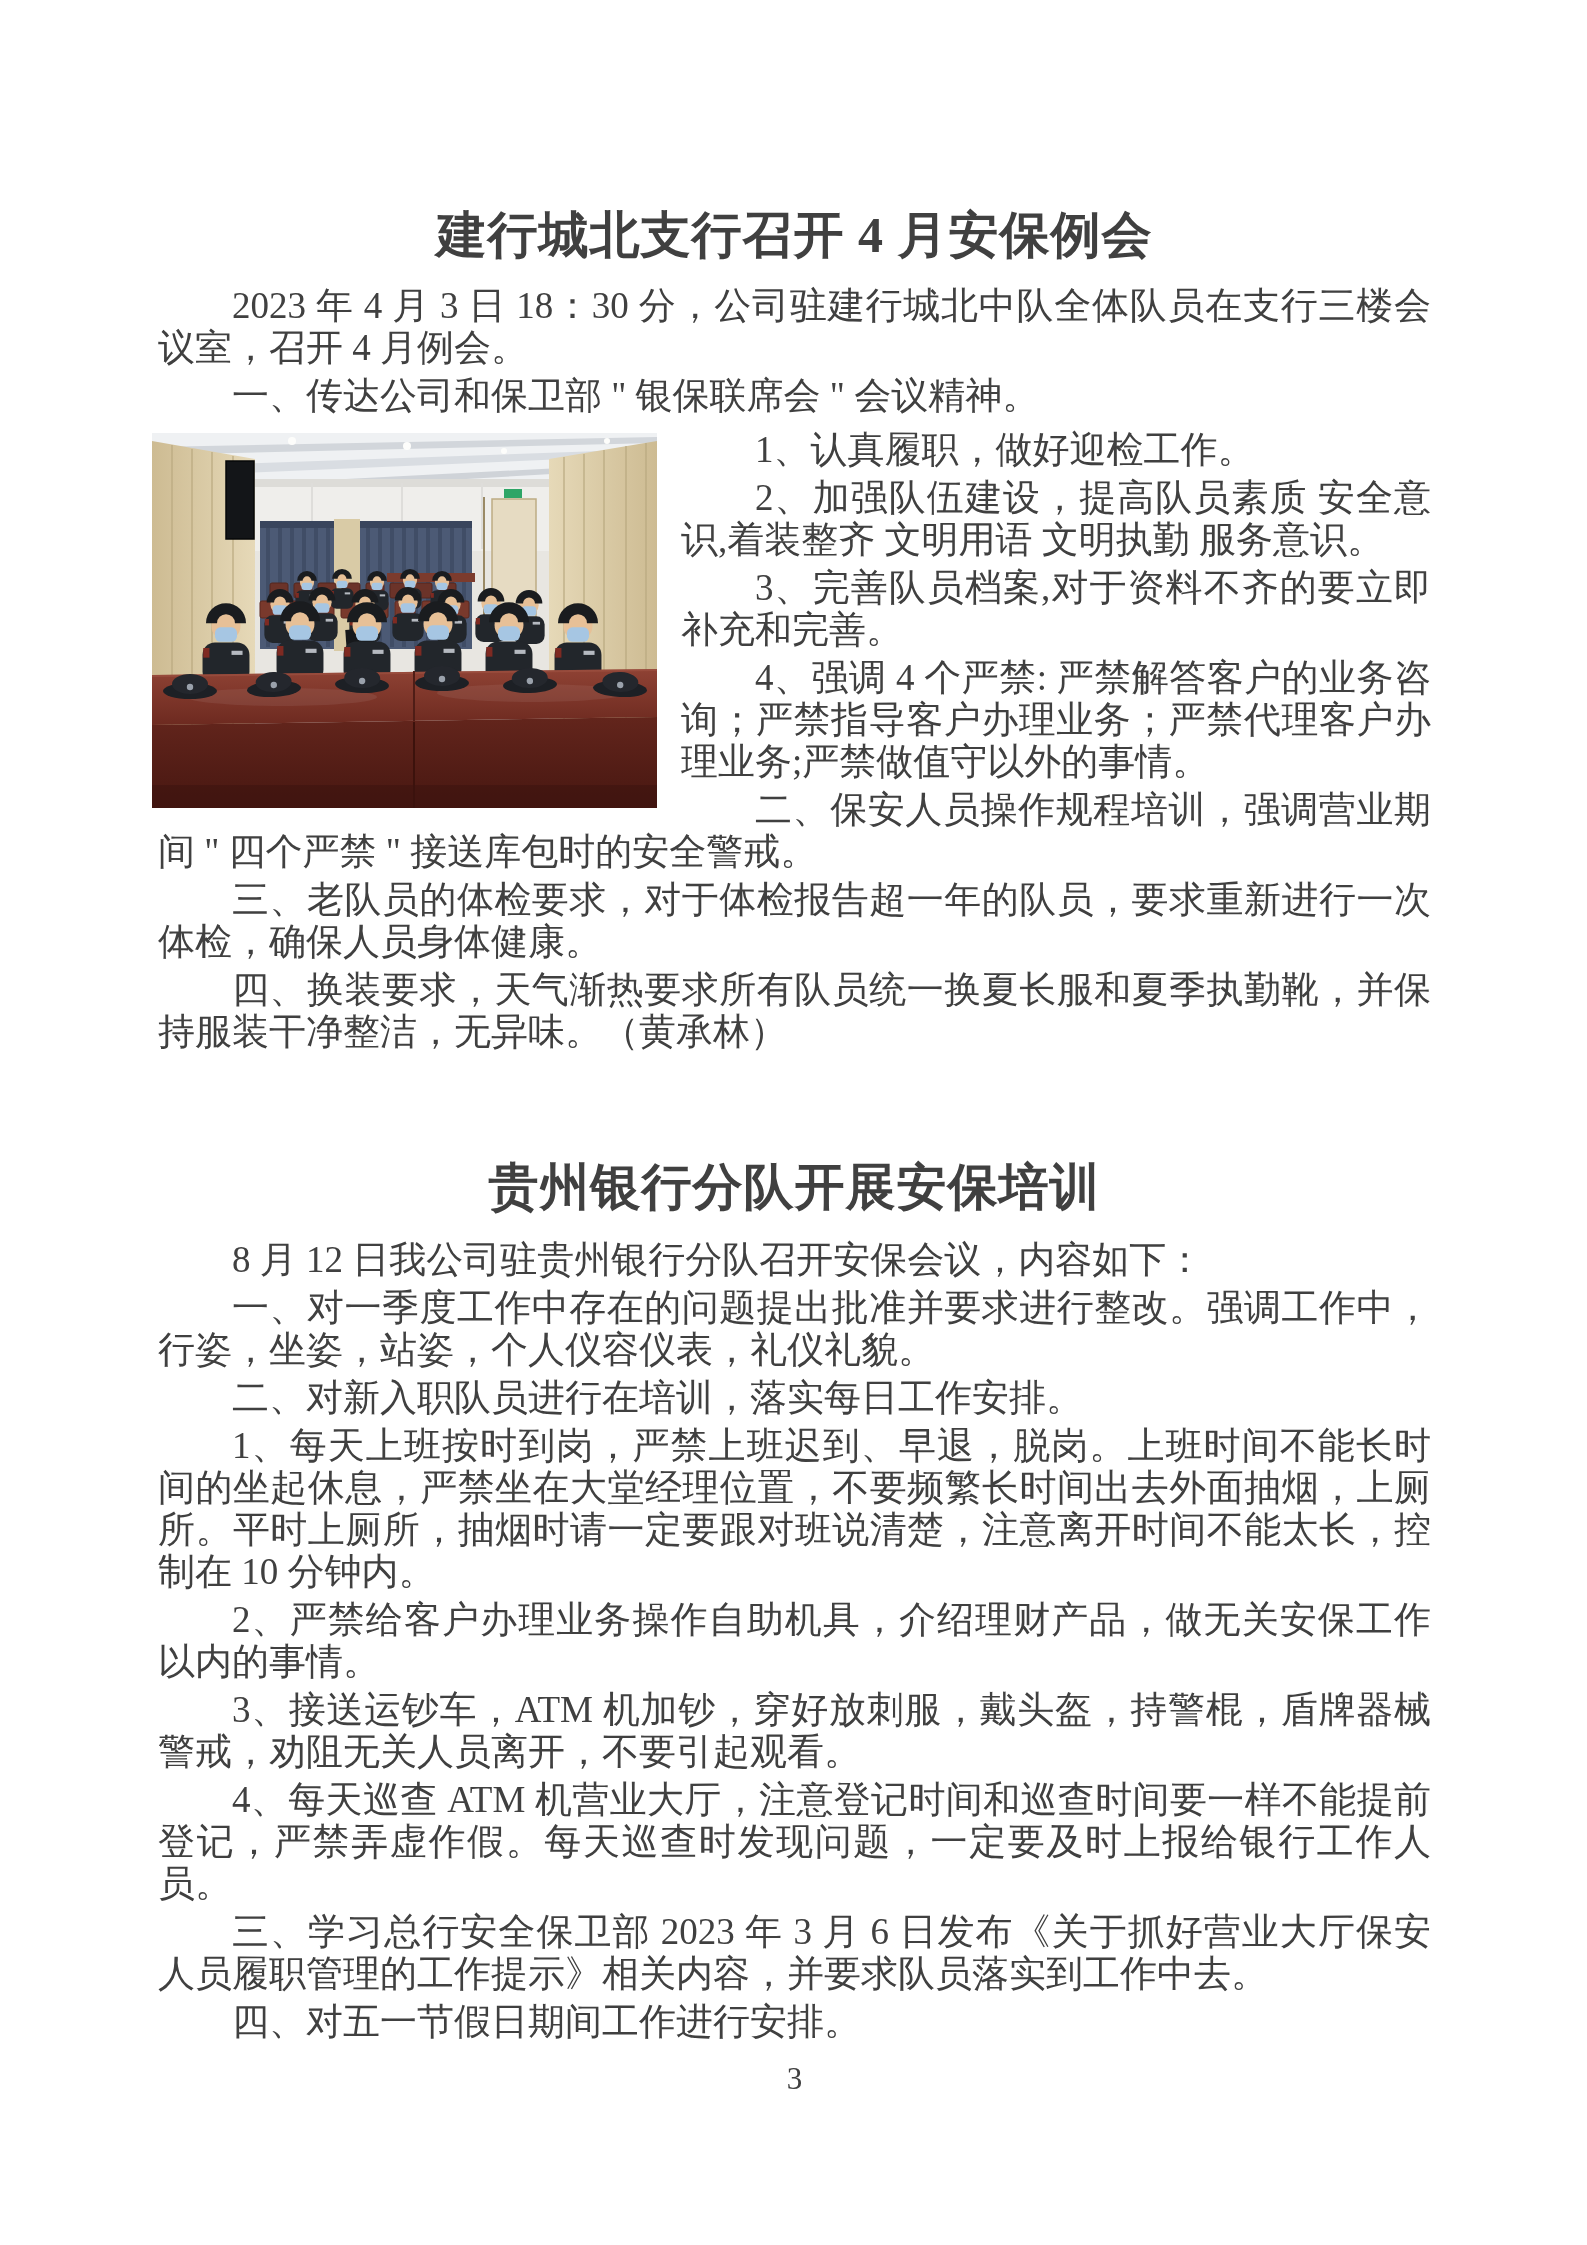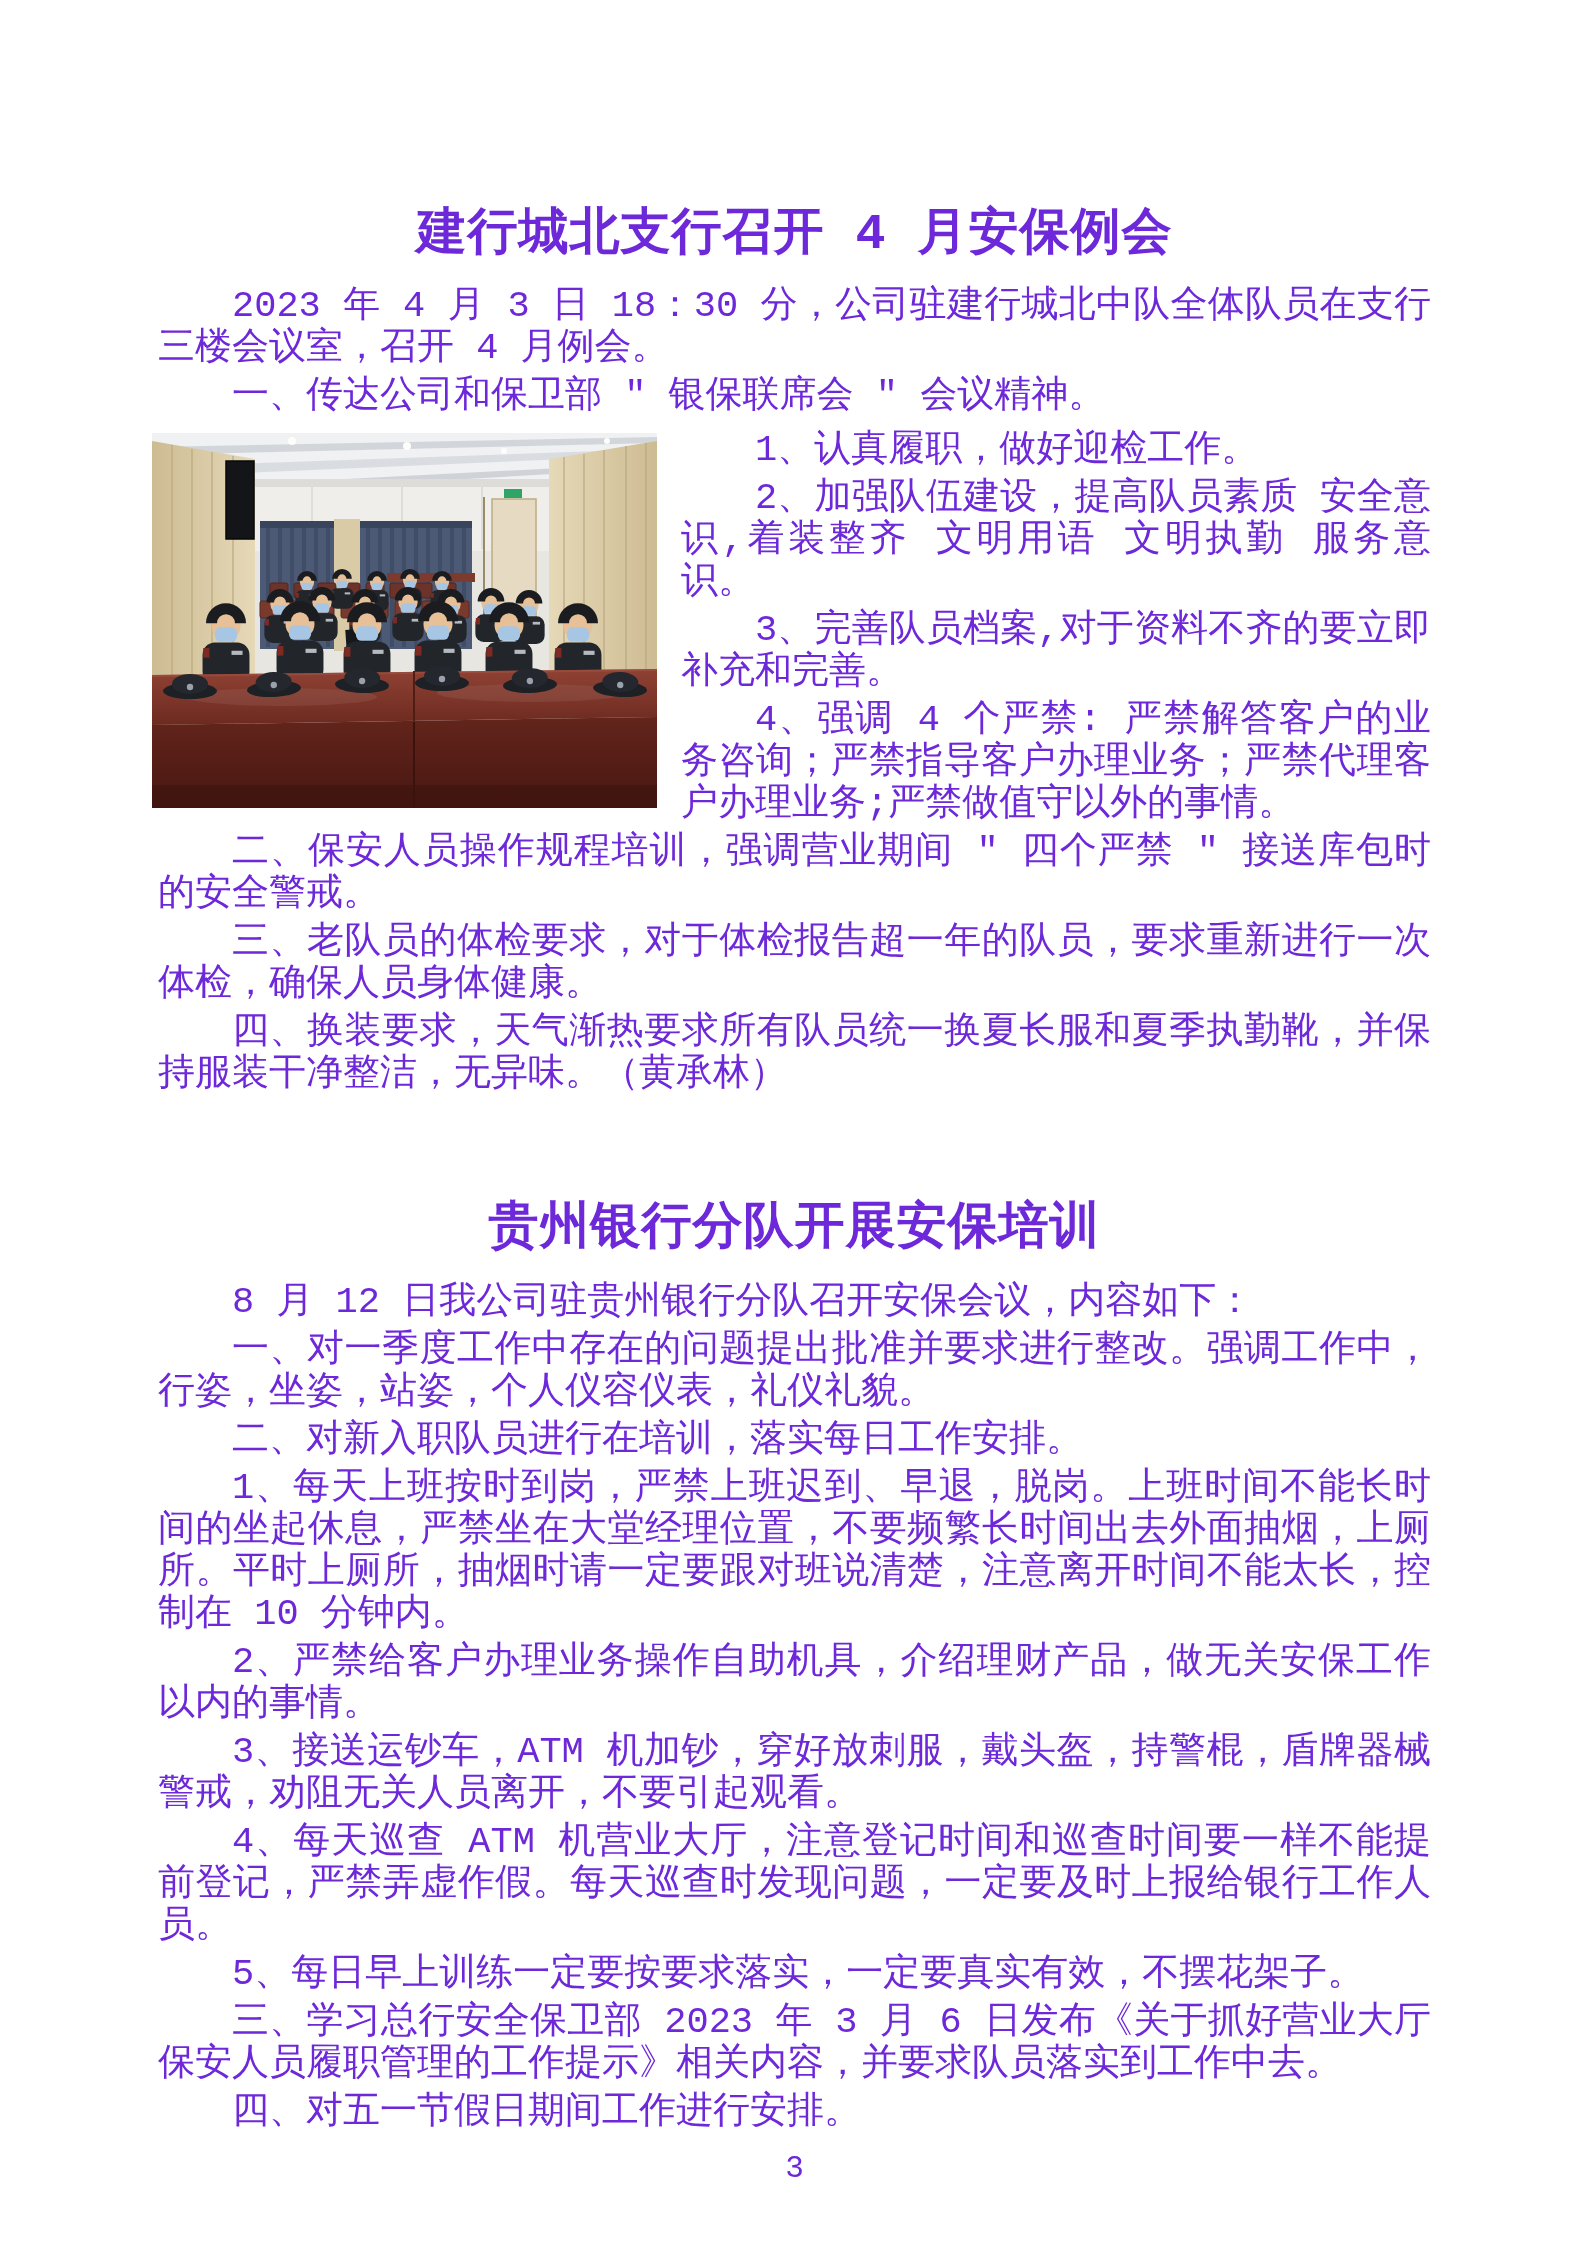--- a/index.html
+++ b/index.html
@@ -1,21 +1,21 @@
 <!DOCTYPE html>
 <html><head>
 <meta charset="utf-8">
 <style>
   html,body{margin:0;padding:0;background:#ffffff;}
   .page{
     position:relative;
     width:1587px;height:2245px;
     background:#ffffff;
-    font-family:Liberation Mono, monospace;
-    color:#6d28d9;
+    font-family:Liberation Serif, serif;
+    color:#404040;
     overflow:hidden;
     box-sizing:border-box;
     padding:205px 150px 0 152px;
   }
   .doc-title{
     font-size:50px;
     font-weight:700;
     text-align:center;
     line-height:60px;
     margin:0 0 20px 0;
@@ -226,19 +226,18 @@
 
   <h1 class="doc-title second">贵州银行分队开展安保培训</h1>
 
   <p class="para">8 月 12 日我公司驻贵州银行分队召开安保会议，内容如下：</p>
   <p class="para">一、对一季度工作中存在的问题提出批准并要求进行整改。强调工作中，行姿，坐姿，站姿，个人仪容仪表，礼仪礼貌。</p>
   <p class="para">二、对新入职队员进行在培训，落实每日工作安排。</p>
   <p class="para">1、每天上班按时到岗，严禁上班迟到、早退，脱岗。上班时间不能长时间的坐起休息，严禁坐在大堂经理位置，不要频繁长时间出去外面抽烟，上厕所。平时上厕所，抽烟时请一定要跟对班说清楚，注意离开时间不能太长，控制在 10 分钟内。</p>
   <p class="para">2、严禁给客户办理业务操作自助机具，介绍理财产品，做无关安保工作以内的事情。</p>
   <p class="para">3、接送运钞车，ATM 机加钞，穿好放刺服，戴头盔，持警棍，盾牌器械警戒，劝阻无关人员离开，不要引起观看。</p>
   <p class="para">4、每天巡查 ATM 机营业大厅，注意登记时间和巡查时间要一样不能提前登记，严禁弄虚作假。每天巡查时发现问题，一定要及时上报给银行工作人员。</p>
-  <p class="para">5、每日早上训练一定要按要求落实，一定要真实有效，不摆花架子。</p>
   <p class="para">三、学习总行安全保卫部 2023 年 3 月 6 日发布《关于抓好营业大厅保安人员履职管理的工作提示》相关内容，并要求队员落实到工作中去。</p>
   <p class="para">四、对五一节假日期间工作进行安排。</p>
 
   <div class="page-number">3</div>
 
 </div>
 
 </body></html>

